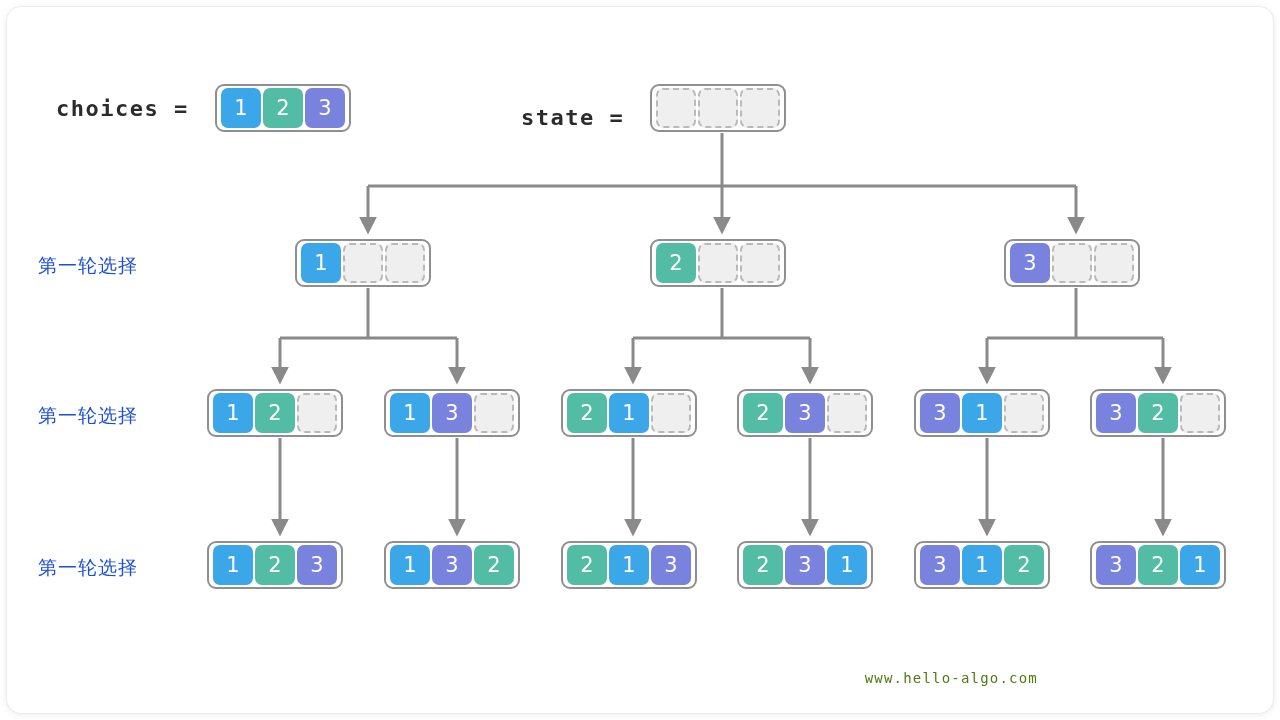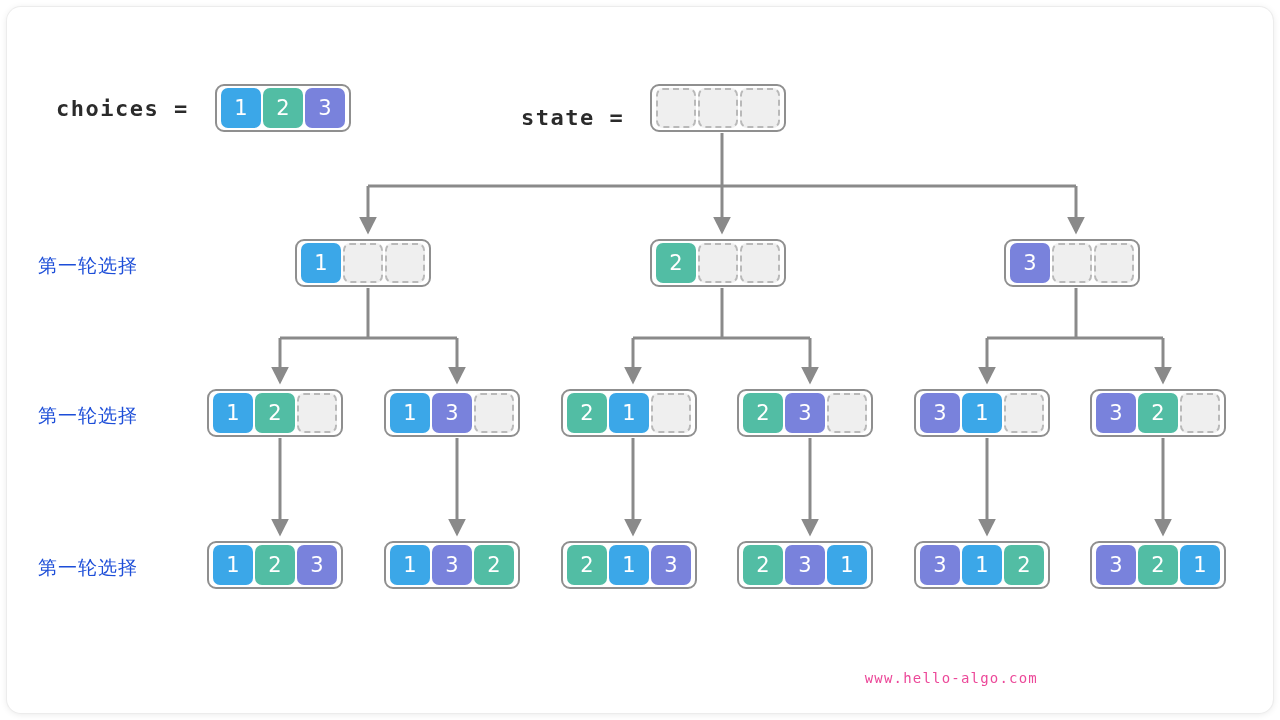--- a/index.html
+++ b/index.html
@@ -96,21 +96,21 @@
     border: 2px dashed #b9b9b9;
     color: transparent;
   }
 
   .watermark {
     position: absolute;
     right: 42px;
     bottom: 34px;
     font-family: "DejaVu Sans Mono", "Liberation Mono", monospace;
     font-size: 14px;
-    color: #ec4899;
+    color: #4d7c0f;
     letter-spacing: 1.2px;
   }
 </style>
 </head>
 <body>
 
 <div id="canvas">
   <div id="frame"></div>
 
   <svg id="svg-layer" viewBox="0 0 1280 720" xmlns="http://www.w3.org/2000/svg">

